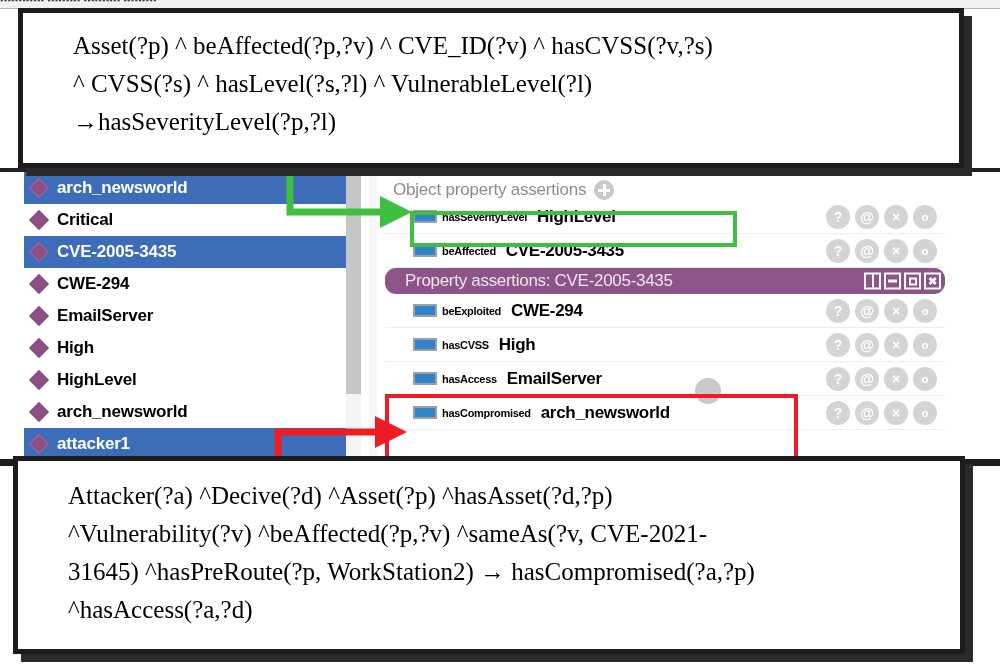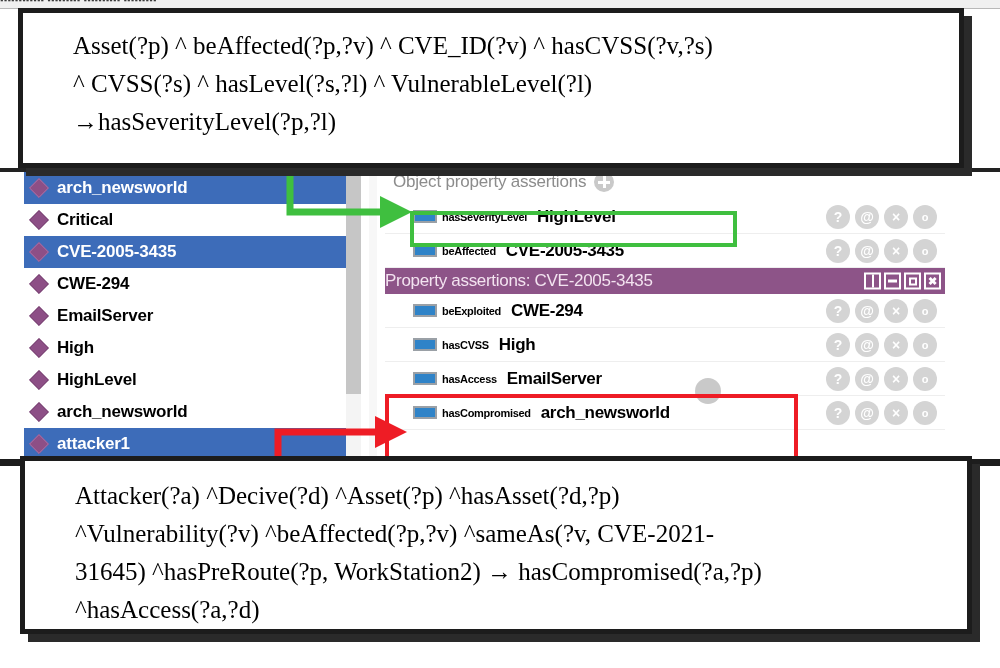--- a/index.html
+++ b/index.html
@@ -123,21 +123,21 @@
     position: absolute;
     left: 385px; top: 172px;
     width: 560px; height: 292px;
     background: #ffffff;
     overflow: hidden;
   }
   .assert-header {
     position: relative;
     height: 28px;
     display: flex;
-    align-items: flex-start;
+    align-items: flex-end;
     padding-left: 8px;
     box-sizing: border-box;
   }
   .assert-header .hdr-text {
     font-size: 17px;
     color: #8c8c8c;
     letter-spacing: -0.2px;
   }
   .plus-circle {
     width: 20px; height: 20px;
@@ -209,22 +209,23 @@
   }
   .ricon.o-icon { font-size: 11px; }
 
   
   .purple-bar {
     position: relative;
     height: 26px;
     background: #8d5488;
     display: flex;
     align-items: center;
-    padding-left: 0;
-    box-sizing: border-box;
+    padding-left: 20px;
+    box-sizing: border-box;
+    border-radius: 11px;
   }
   .purple-bar .pb-title {
     font-size: 17px;
     color: #f3e3f0;
     letter-spacing: -0.3px;
     white-space: nowrap;
   }
   .pb-controls {
     position: absolute;
     right: 4px; top: 50%;
@@ -312,22 +313,22 @@
     color: #000000;
     padding: 14px 18px 10px 22px;
     white-space: pre-line;
     letter-spacing: 0px;
   }
   #callout-top {
     left: 18px; top: 8px;
     width: 946px; height: 160px;
   }
   #callout-bottom {
-    left: 20px; top: 456px;
-    width: 952px; height: 178px;
+    left: 13px; top: 456px;
+    width: 952px; height: 198px;
   }
   #callout-bottom .ctext { padding-top: 16px; }
 </style>
 </head>
 <body>
 
 <div id="root">
 
   <div class="app-strip-top">
     <span class="ghost">▪▪▪▪▪▪▪▪▪▪▪▪  ▪▪▪▪▪▪▪▪▪  ▪▪▪▪▪▪▪▪▪▪  ▪▪▪▪▪▪▪▪▪</span>

